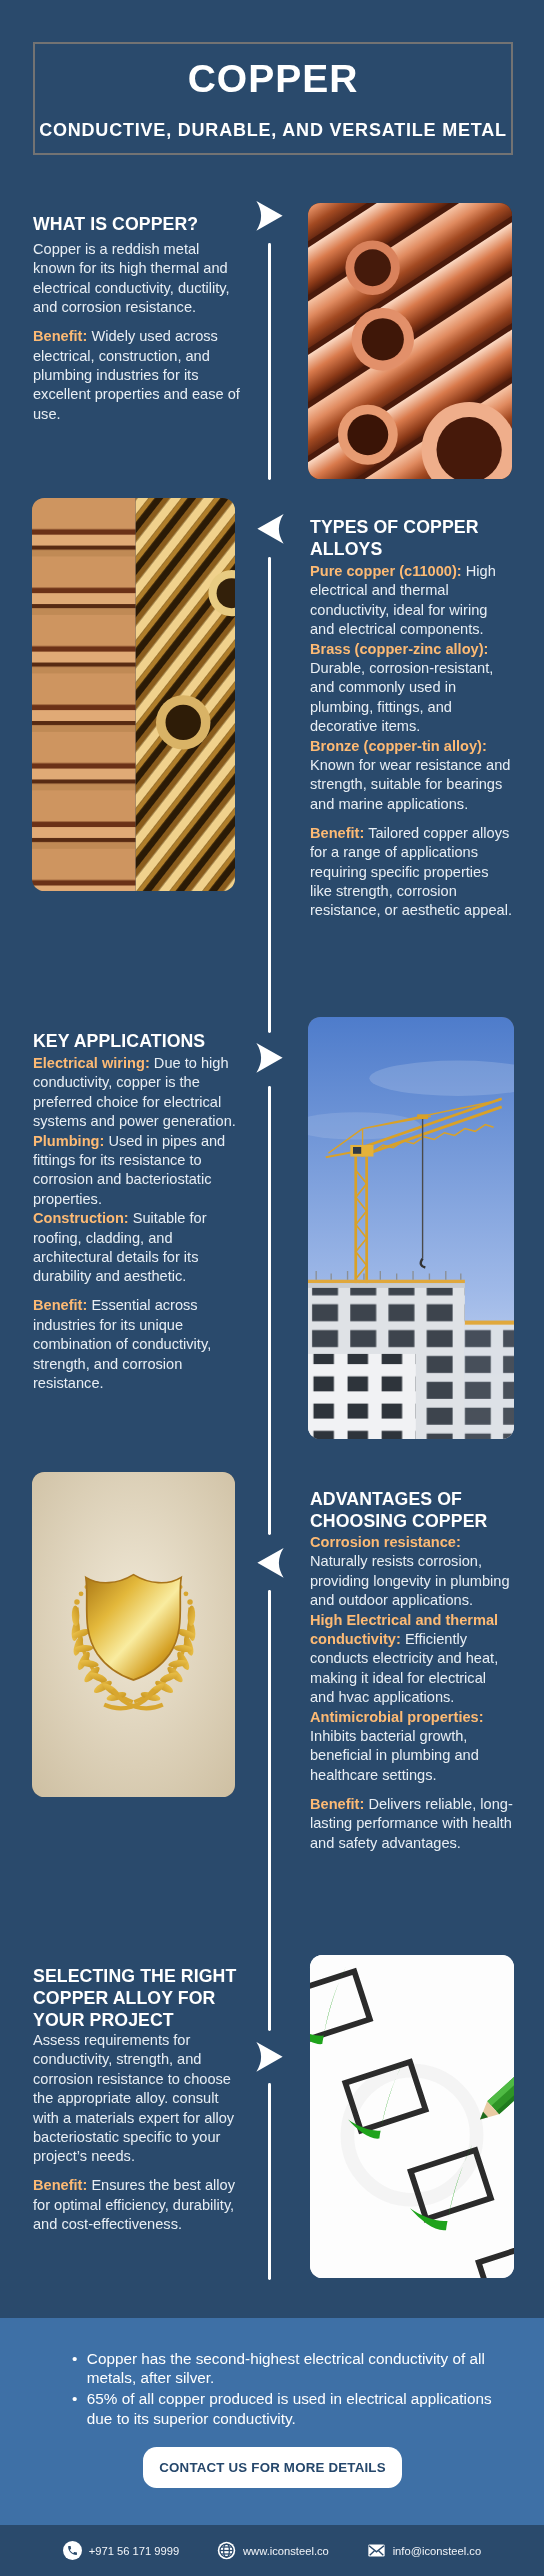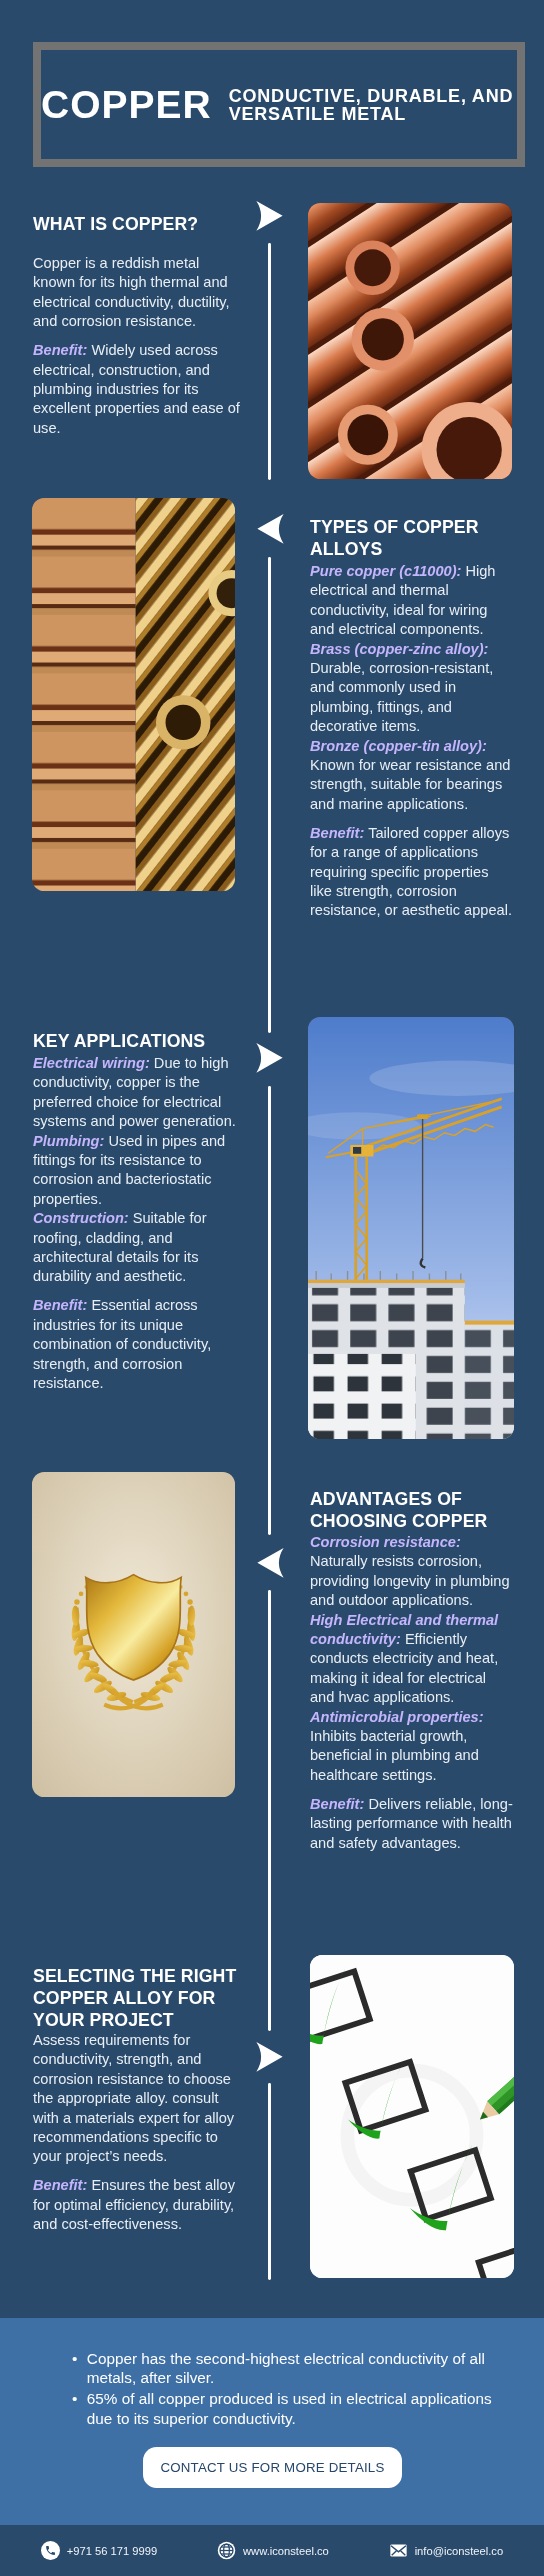--- a/index.html
+++ b/index.html
@@ -5,56 +5,56 @@
   html,body{margin:0;padding:0;background:#1d3750;}
   #page{
     position:relative;width:544px;height:2576px;margin:0 auto;
     background:#2A4A6C;overflow:hidden;
     font-family:"Liberation Sans","DejaVu Sans",sans-serif;
     -webkit-font-smoothing:antialiased;
   }
   
   .hero-box{
     position:absolute;left:33px;top:42px;width:476px;height:109px;
-    border:8px solid #737373;display:flex;flex-direction:row;
-    align-items:center;justify-content:center;gap:17px;
+    border:2px solid #737373;display:flex;flex-direction:column;
+    align-items:center;justify-content:center;gap:23px;
   }
   .hero-title{color:#fff;font-size:39px;font-weight:700;letter-spacing:1px;line-height:1;}
   .hero-sub{color:#fff;font-size:18px;font-weight:700;letter-spacing:0.8px;line-height:1;}
   
   .tl-seg{position:absolute;left:268px;width:2.7px;background:#fff;border-radius:1.4px;}
   .tl-arrow{position:absolute;width:31px;height:34px;}
   
   .sec-h{
     position:absolute;color:#ffffff;font-weight:700;
     font-size:17.7px;line-height:1.25;letter-spacing:0.1px;margin-top:12px;
   }
   .col{
     position:absolute;color:#E8EEF4;font-size:14.6px;line-height:1.33;
   }
   .col p{margin:0;}
   .col p.benefit{margin-top:9.5px;}
-  .b{font-weight:700;color:#c4b5fd;font-style:italic;}
+  .b{font-weight:700;color:#fdba74;}
   .img{position:absolute;border-radius:12.3px;overflow:hidden;background:#555;}
   .img svg{display:block;width:100%;height:100%;}
   
   .footer-light{position:absolute;left:0;top:2318px;width:544px;height:207px;background:#3E70A6;}
   .bullets{position:absolute;left:72px;top:31px;width:429px;margin:0;padding:0;list-style:none;
     color:#fff;font-size:15.3px;line-height:1.27;}
   .bullets li{display:flex;gap:9.5px;margin:0 0 1.4px 0;}
   .bullets .dot{flex:0 0 auto;}
   .contact-btn{
     position:absolute;left:143px;top:129px;width:259px;height:41px;border:none;
     border-radius:13.6px;background:#ffffff;display:flex;align-items:center;justify-content:center;
-    color:#25476B;font-weight:400;font-size:13.3px;letter-spacing:0.2px;cursor:pointer;
+    color:#25476B;font-weight:700;font-size:13.3px;letter-spacing:0.2px;cursor:pointer;
     font-family:inherit;
   }
   .bottom-bar{
     position:absolute;left:0;top:2525px;width:544px;height:51px;background:#2A4A6C;
-    display:flex;align-items:center;justify-content:center;gap:60px;
+    display:flex;align-items:center;justify-content:center;gap:38px;
     color:#F2F5F9;font-size:11.2px;
   }
   .c-item{display:flex;align-items:center;gap:6.8px;}
   .c-item svg{display:block;}
 </style>
 </head>
 <body>
 
 <div id="page">
 
@@ -89,21 +89,21 @@
         <path d="M41,3 L2,25 L41,47 Q27,25 41,3 Z" fill="#ffffff"></path>
       </svg>
   </div>
   <div class="tl-arrow" style="left:253px;top:2040px;">
     <svg viewBox="0 0 46 50">
         <path d="M5,3 L44,25 L5,47 Q19,25 5,3 Z" fill="#ffffff"></path>
       </svg>
   </div>
 
   <div class="sec-h" style="left:33px;top:201px;width:225px;">WHAT IS COPPER?</div>
-  <div class="col" style="left:33px;top:254px;width:208px;">
+  <div class="col" style="left:33px;top:240px;width:208px;">
     <p><span>Copper is a reddish metal known for its high thermal and electrical conductivity, ductility, and corrosion resistance.</span></p>
     <p class="benefit"><span class="b">Benefit:</span> <span>Widely used across electrical, construction, and plumbing industries for its excellent properties and ease of use.</span></p>
   </div>
   <div class="img" style="left:308px;top:203px;width:204px;height:276px;">
     <svg viewBox="0 0 300 405" preserveAspectRatio="none">
       <defs>
         <linearGradient id="cop1" x1="0" y1="0" x2="0" y2="1">
           <stop offset="0" stop-color="#F6C3A4"></stop>
             <stop offset=".35" stop-color="#E08A5F"></stop>
           <stop offset=".7" stop-color="#A34A22"></stop>
@@ -274,21 +274,21 @@
   <div class="sec-h" style="left:310px;top:1476px;width:191px;">ADVANTAGES OF CHOOSING COPPER</div>
   <div class="col" style="left:310px;top:1533px;width:204px;">
     <p><span class="b">Corrosion resistance:</span> <span>Naturally resists corrosion, providing longevity in plumbing and outdoor applications.</span></p>
     <p><span class="b">High Electrical and thermal conductivity:</span> <span>Efficiently conducts electricity and heat, making it ideal for electrical and hvac applications.</span></p>
     <p><span class="b">Antimicrobial properties:</span> <span>Inhibits bacterial growth, beneficial in plumbing and healthcare settings.</span></p>
     <p class="benefit"><span class="b">Benefit:</span> <span>Delivers reliable, long-lasting performance with health and safety advantages.</span></p>
   </div>
 
   <div class="sec-h" style="left:33px;top:1953px;width:225px;">SELECTING THE RIGHT COPPER ALLOY FOR YOUR PROJECT</div>
   <div class="col" style="left:33px;top:2031px;width:211px;">
-    <p><span>Assess requirements for conductivity, strength, and corrosion resistance to choose the appropriate alloy. consult with a materials expert for alloy recommendations specific to your project’s needs.</span></p>
+    <p><span>Assess requirements for conductivity, strength, and corrosion resistance to choose the appropriate alloy. consult with a materials expert for alloy bacteriostatic specific to your project’s needs.</span></p>
     <p class="benefit"><span class="b">Benefit:</span> <span>Ensures the best alloy for optimal efficiency, durability, and cost-effectiveness.</span></p>
   </div>
   <div class="img" style="left:310px;top:1955px;width:204px;height:323px;background:#fff;">
     <svg viewBox="0 0 300 475" preserveAspectRatio="none">
       <defs>
         <path id="chk" d="M-46,-10 C-32,6 -14,20 0,18 C4,-8 16,-58 34,-92 C18,-60 8,-28 2,6 C-12,8 -32,0 -46,-10 Z" fill="#1FA31C"></path>
       </defs>
       <rect width="300" height="475" fill="#FDFDFD"></rect>
       <circle cx="150" cy="265" r="95" fill="none" stroke="#EFEFEF" stroke-width="20" opacity="0.6"></circle>
       <g fill="none" stroke="#2B2B2B" stroke-width="8.5">

